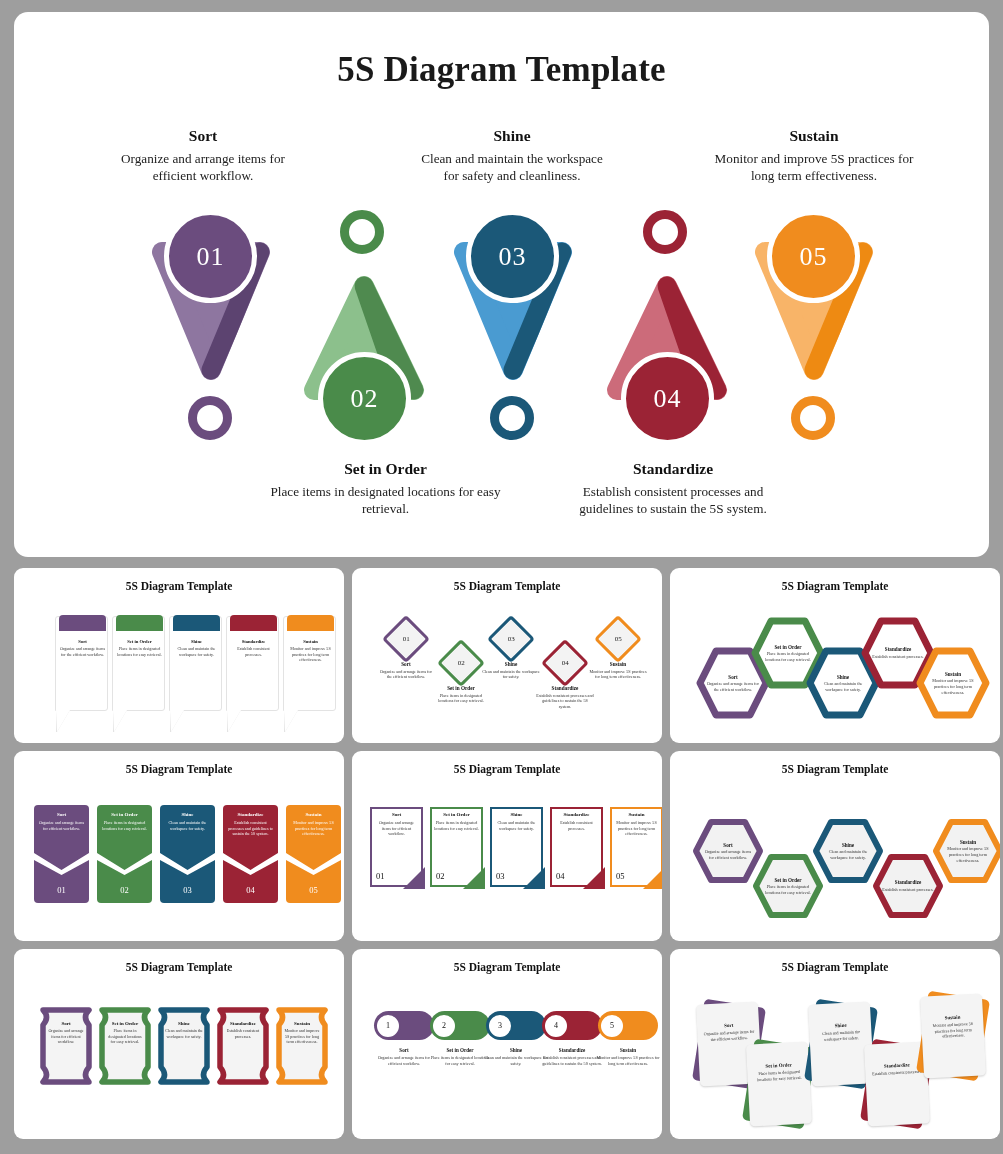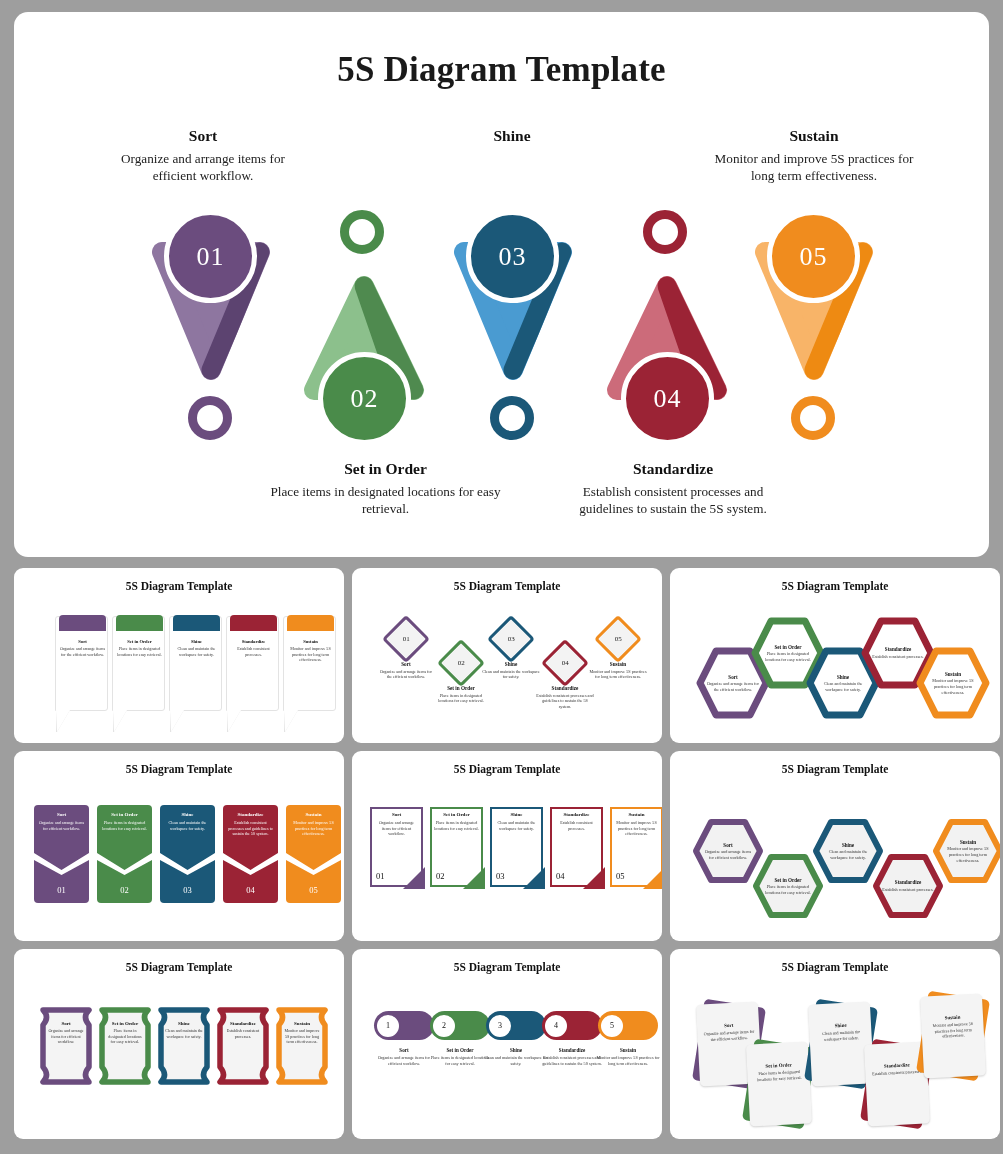--- a/index.html
+++ b/index.html
@@ -159,20 +159,21 @@
 
   <div class="hero">
     <div class="hero-title">5S Diagram Template</div>
 
     <div class="cap" style="left:89px; top:115px;">
       <div class="cap-title">Sort</div>
       <div class="cap-desc">Organize and arrange items for efficient workflow.</div>
     </div>
     <div class="cap" style="left:398px; top:115px;">
       <div class="cap-title">Shine</div>
+      <div class="cap-desc">Clean and maintain the workspace for safety and cleanliness.</div>
     </div>
     <div class="cap" style="left:700px; top:115px;">
       <div class="cap-title">Sustain</div>
       <div class="cap-desc">Monitor and improve 5S practices for long term effectiveness.</div>
     </div>
 
     <div class="cap below" style="left:254px; top:448px; width:235px;">
       <div class="cap-title">Set in Order</div>
       <div class="cap-desc">Place items in designated locations for easy retrieval.</div>
     </div>

